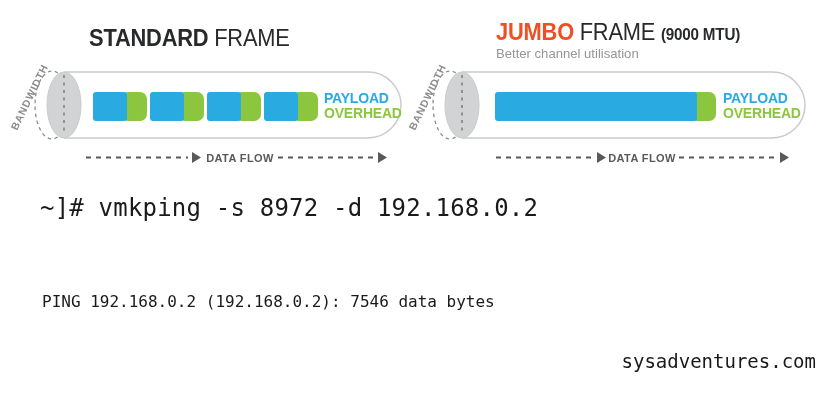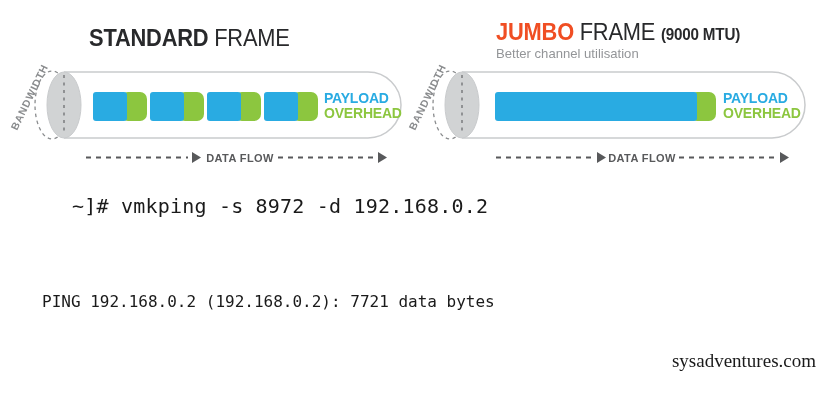--- a/index.html
+++ b/index.html
@@ -48,29 +48,29 @@
     font-family:"Liberation Sans",sans-serif;}
   .oh-label{font-size:14px;font-weight:bold;fill:#8cc63f;letter-spacing:-0.2px;
     font-family:"Liberation Sans",sans-serif;}
   .flow-label{font-size:11px;font-weight:bold;fill:#58595b;letter-spacing:0.4px;
     font-family:"Liberation Sans",sans-serif;}
 
   
   .mono{font-family:"DejaVu Sans Mono","Liberation Mono",monospace;color:#1a1a1a;}
   .cmd-line{
     position:absolute;left:40px;top:194px;
-    font-size:20px;letter-spacing:0.2px;white-space:pre;margin-left:32px;
+    font-size:24px;letter-spacing:0.2px;white-space:pre;
   }
   .ping-output{
     position:absolute;left:42px;top:251px;
     font-size:16px;line-height:20.5px;white-space:pre;
   }
   .site-footer{
     position:absolute;right:24px;top:350px;
-    font-size:19px;white-space:pre;font-family:Liberation Serif, serif;
+    font-size:19px;white-space:pre;
   }
 </style>
 </head>
 <body>
 
 <div class="canvas">
 
   <div class="frame-title std-title">
     <span class="t-strong">STANDARD</span><span class="t-rest">FRAME</span>
   </div>
@@ -141,20 +141,20 @@
       <polygon points="177,92 186,97.5 177,103" fill="#58595b"></polygon>
       <text class="flow-label" x="222" y="101.5" text-anchor="middle">DATA FLOW</text>
       <line x1="259" y1="97.5" x2="356" y2="97.5" stroke="#58595b" stroke-width="2.2" stroke-dasharray="5,5"></line>
       <polygon points="360,92 369,97.5 360,103" fill="#58595b"></polygon>
     </g>
   </svg>
 
   <div class="mono cmd-line">~]# vmkping -s 8972 -d 192.168.0.2</div>
 
   <div class="mono ping-output">
-    <div>PING 192.168.0.2 (192.168.0.2): 7721 data bytes</div>
+    <div>PING 192.168.0.2 (192.168.0.2): 7546 data bytes</div>
     
     
   </div>
 
   <div class="mono site-footer">sysadventures.com</div>
 
 </div>
 
 </body></html>

